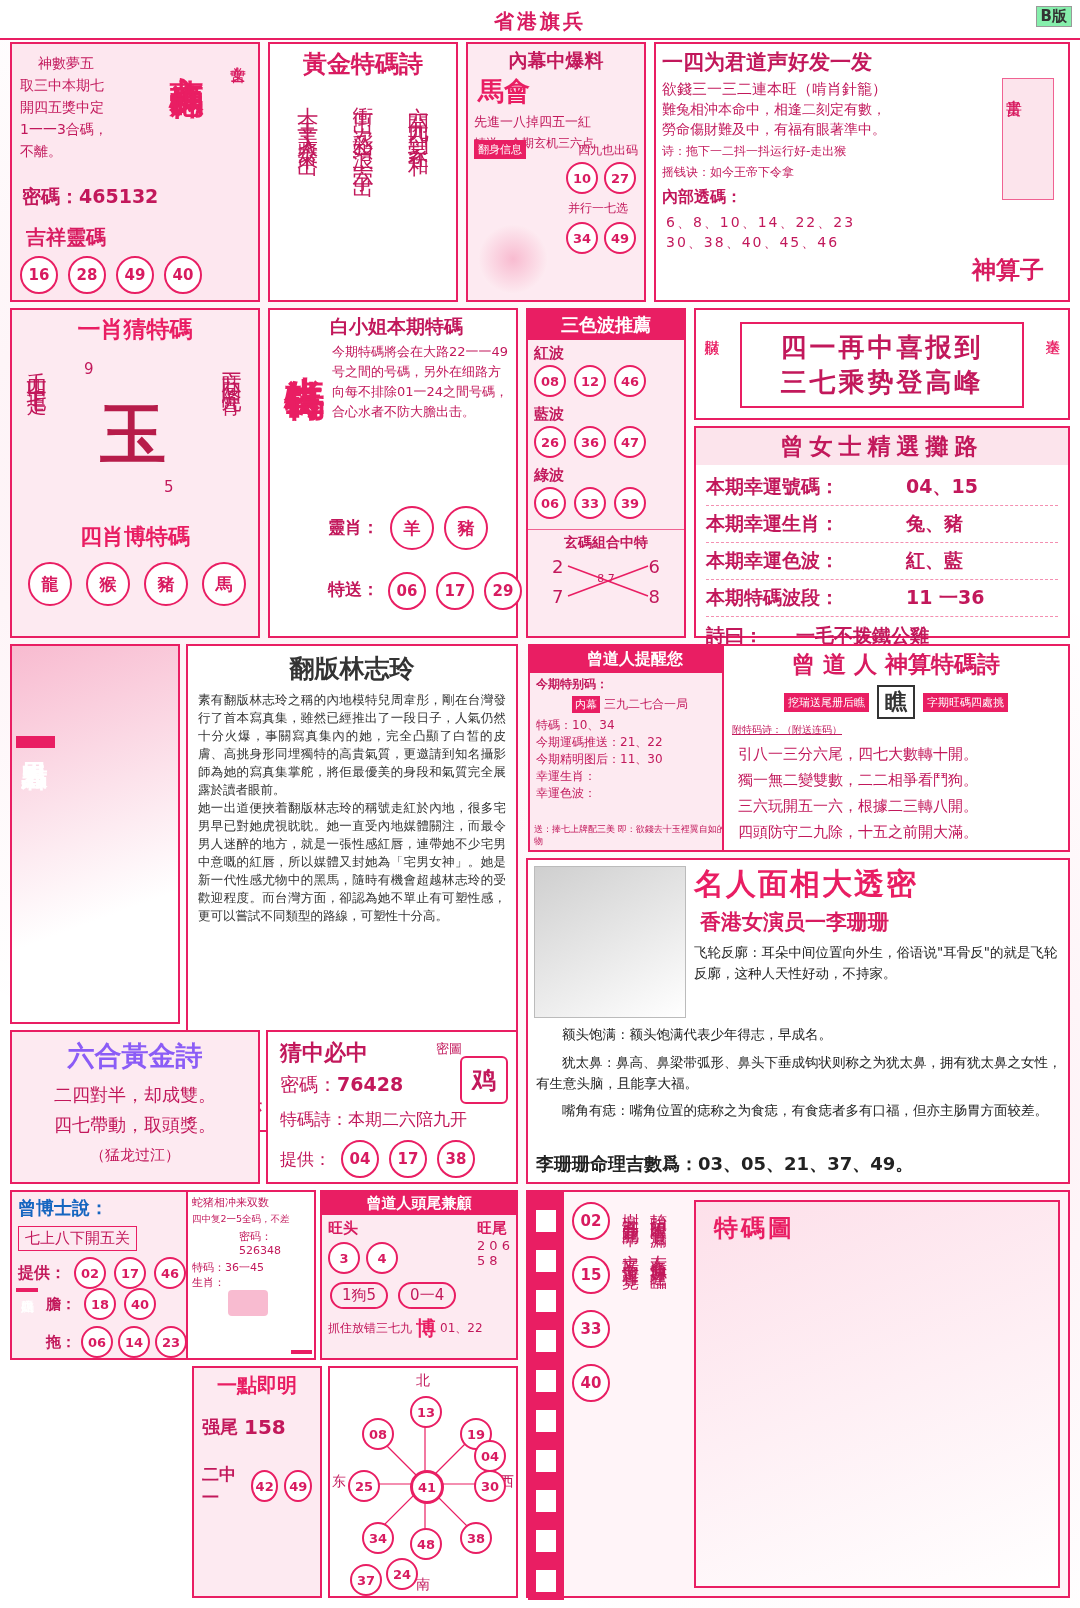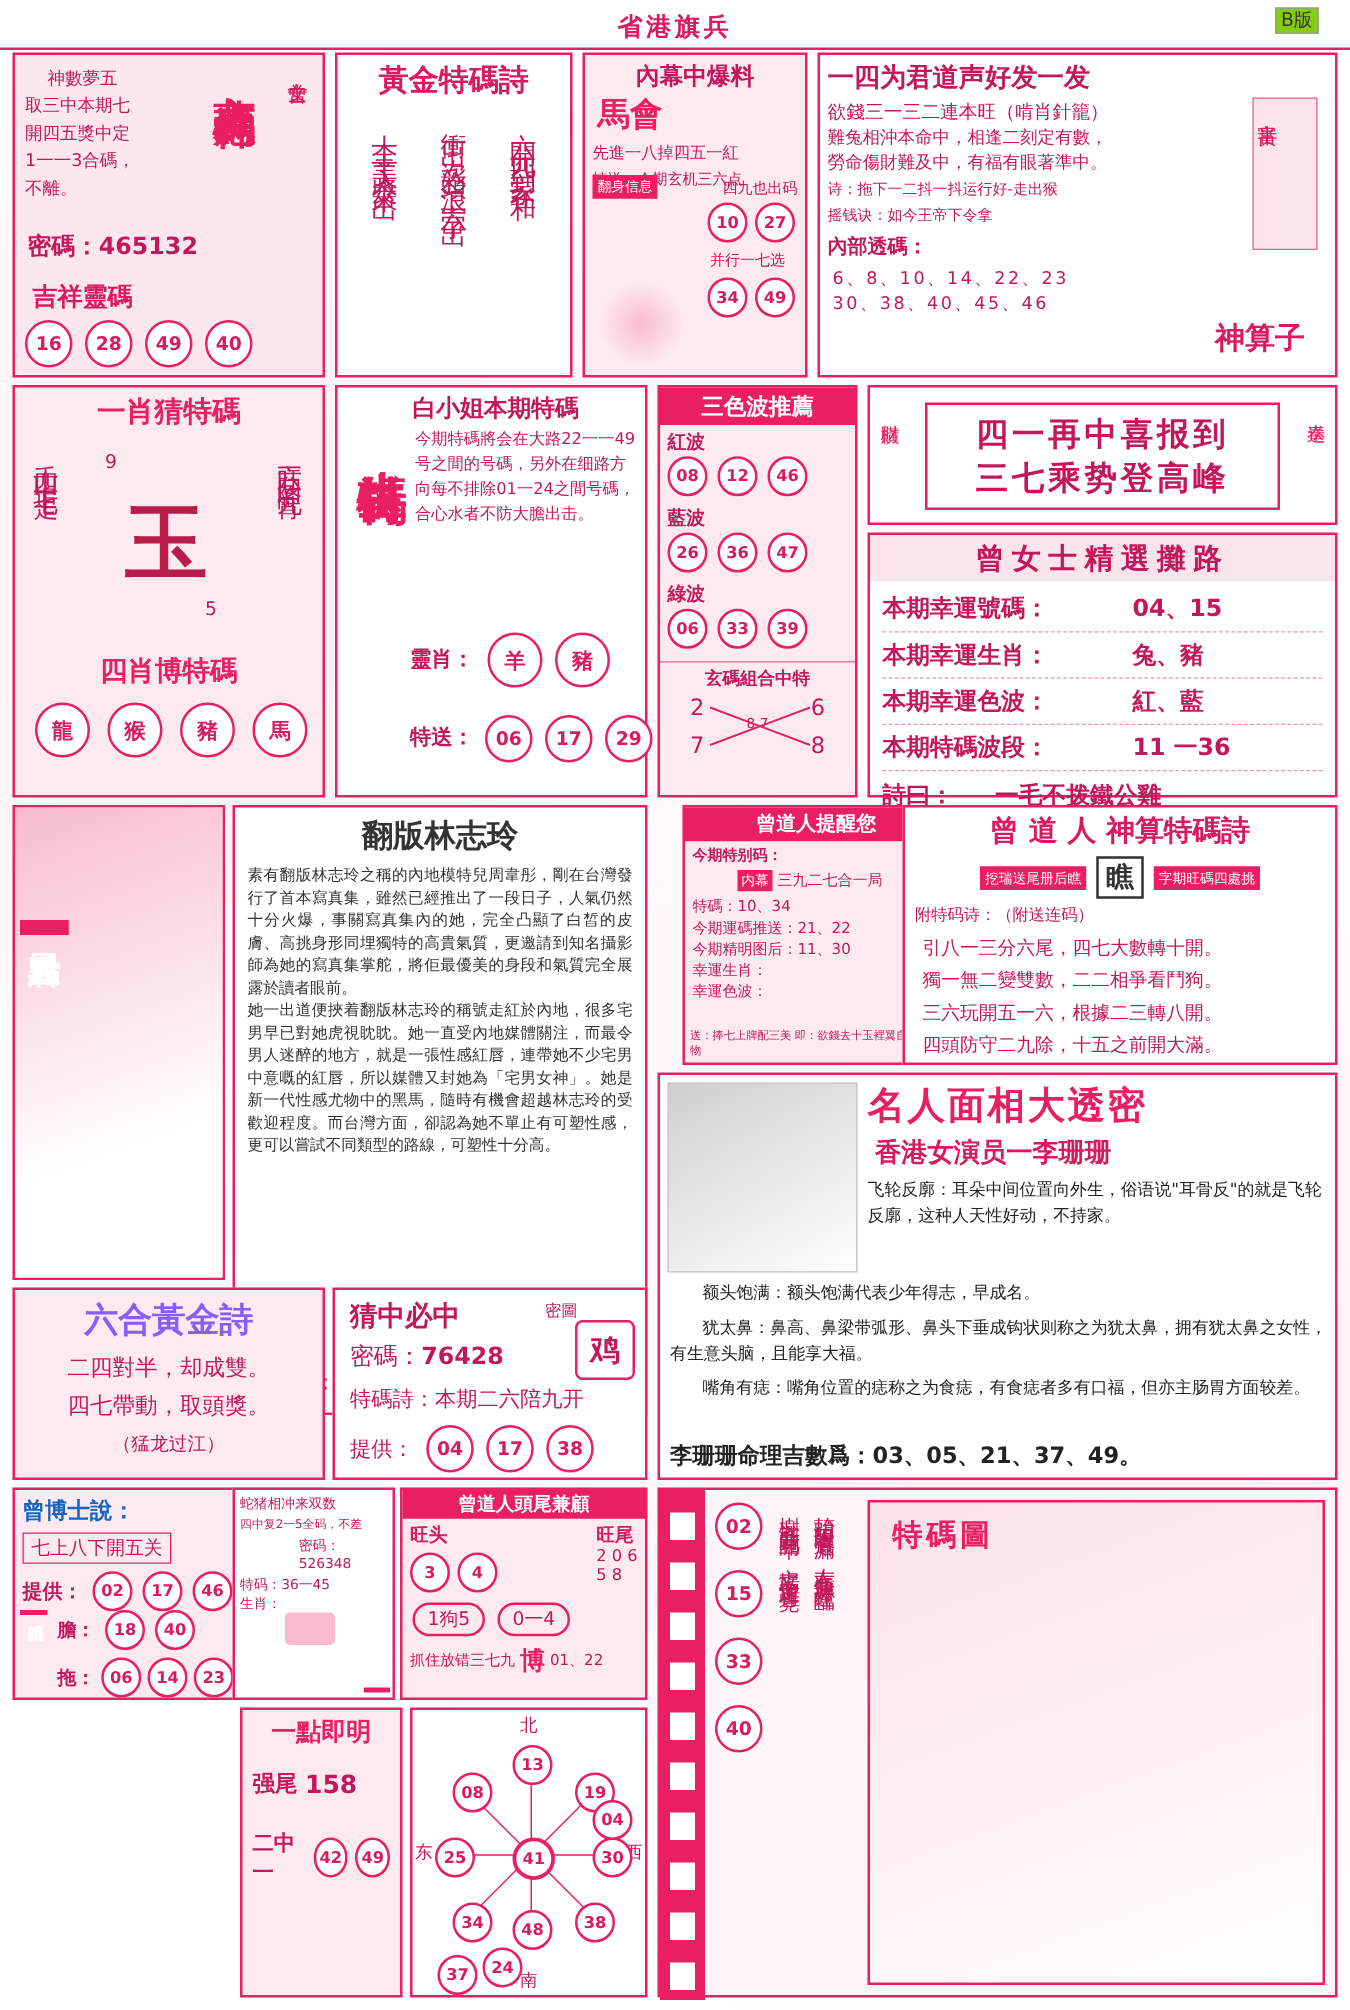--- a/index.html
+++ b/index.html
@@ -1,20 +1,20 @@
 <!DOCTYPE html>
 <html><head>
 <meta charset="utf-8">
 <style>
   html,body{margin:0;padding:0;}
   body{width:1080px;height:1608px;background:#fff;font-family:"DejaVu Sans","Liberation Sans",sans-serif;color:#c2185b;position:relative;overflow:hidden;}
   .page{width:1080px;height:1608px;position:relative;background:linear-gradient(#fff,#fff);}
   .hdr{height:38px;position:relative;background:#fff;border-bottom:2px solid #e91e63;}
   .hdr-title{position:absolute;left:50%;transform:translateX(-50%);top:8px;font-size:20px;font-weight:bold;color:#d81b60;letter-spacing:3px;}
-  .hdr-b{position:absolute;right:25px;top:6px;font-size:15px;font-weight:normal;color:#333;background:#84cc16;border:1px solid #999;padding:0 4px;}
+  .hdr-b{position:absolute;right:8px;top:6px;font-size:15px;font-weight:bold;color:#333;background:#86efac;border:1px solid #999;padding:0 4px;}
   .box{border:2px solid #e91e63;box-sizing:border-box;background:#fff;position:relative;}
   .ball{display:inline-flex;align-items:center;justify-content:center;width:34px;height:34px;border-radius:50%;border:2px solid #e91e63;color:#d81b60;font-size:15px;font-weight:bold;background:#fff;}
   .ball.sm{width:28px;height:28px;font-size:13px;}
   .ball.lg{width:40px;height:40px;font-size:17px;}
   .vert{writing-mode:vertical-rl;text-orientation:upright;}
   .cap{background:#e91e63;color:#fff;font-weight:bold;text-align:center;}
   .sect{position:absolute;box-sizing:border-box;}
   .wmark{position:absolute;inset:0;background:
     radial-gradient(circle at 20% 30%, rgba(233,30,99,.08), transparent 40%),
     radial-gradient(circle at 80% 70%, rgba(233,30,99,.08), transparent 40%);
@@ -219,21 +219,21 @@
     <div style="position:absolute;left:10px;bottom:8px;display:flex;align-items:center;gap:6px;">
       <span style="font-size:16px;font-weight:bold;color:#d81b60;">靓女提示：</span>
       <span class="ball sm">02</span>
       <span class="ball sm">13</span>
       <span class="ball sm">18</span>
       <span class="ball sm">24</span>
       <span class="ball sm">38</span>
     </div>
   </div>
 
-  <div class="sect box" style="left:546px;top:644px;width:214px;height:208px;background:#fdeaf1;">
+  <div class="sect box" style="left:528px;top:644px;width:214px;height:208px;background:#fdeaf1;">
     <div class="cap" style="font-size:16px;padding:3px 0;">曾道人提醒您</div>
     <div style="font-size:12px;padding:3px 6px;font-weight:bold;">今期特别码：</div>
     <div style="display:flex;gap:4px;padding:0 6px;align-items:center;margin-left:36px;">
       <span style="background:#e91e63;color:#fff;font-size:11px;padding:1px 3px;">内幕</span>
       <span style="font-size:12px;">三九二七合一局</span>
     </div>
     <div style="padding:4px 6px;font-size:12px;line-height:17px;">
       <div><span>特碼：</span><span>10、34</span></div>
       <div><span>今期運碼推送：</span><span>21、22</span></div>
       <div><span>今期精明图后：</span><span>11、30</span></div>
@@ -243,21 +243,21 @@
     <div style="position:absolute;left:4px;bottom:3px;right:4px;font-size:9px;line-height:12px;">送：捧七上牌配三美 即：欲錢去十玉裡翼自如的動物</div>
   </div>
 
   <div class="sect box" style="left:722px;top:644px;width:348px;height:208px;">
     <div style="text-align:center;font-size:23px;font-weight:bold;padding:3px 0;color:#d81b60;">曾 道 人 神算特碼詩</div>
     <div style="display:flex;align-items:center;justify-content:center;gap:8px;padding:2px 0;">
       <span style="background:#e91e63;color:#fff;font-size:11px;padding:2px 4px;">挖瑞送尾册后瞧</span>
       <span style="border:2px solid #333;font-size:22px;font-weight:bold;padding:0 6px;color:#333;">瞧</span>
       <span style="background:#e91e63;color:#fff;font-size:11px;padding:2px 4px;">字期旺碼四處挑</span>
     </div>
-    <div style="font-size:13px;padding:2px 8px;">附特码诗：（附送连码）</div>
+    <div style="font-size:10px;padding:2px 8px;text-decoration:underline;">附特码诗：（附送连码）</div>
     <div style="font-size:15px;line-height:26px;padding:2px 14px;color:#c2185b;">
       <div>引八一三分六尾，四七大數轉十開。</div>
       <div>獨一無二變雙數，二二相爭看鬥狗。</div>
       <div>三六玩開五一六，根據二三轉八開。</div>
       <div>四頭防守二九除，十五之前開大滿。</div>
     </div>
   </div>
 
   <div class="sect box" style="left:526px;top:858px;width:544px;height:326px;">
     <div style="position:absolute;left:6px;top:6px;width:150px;height:150px;background:linear-gradient(150deg,#cfcfcf,#fff);border:1px solid #bbb;"></div>

